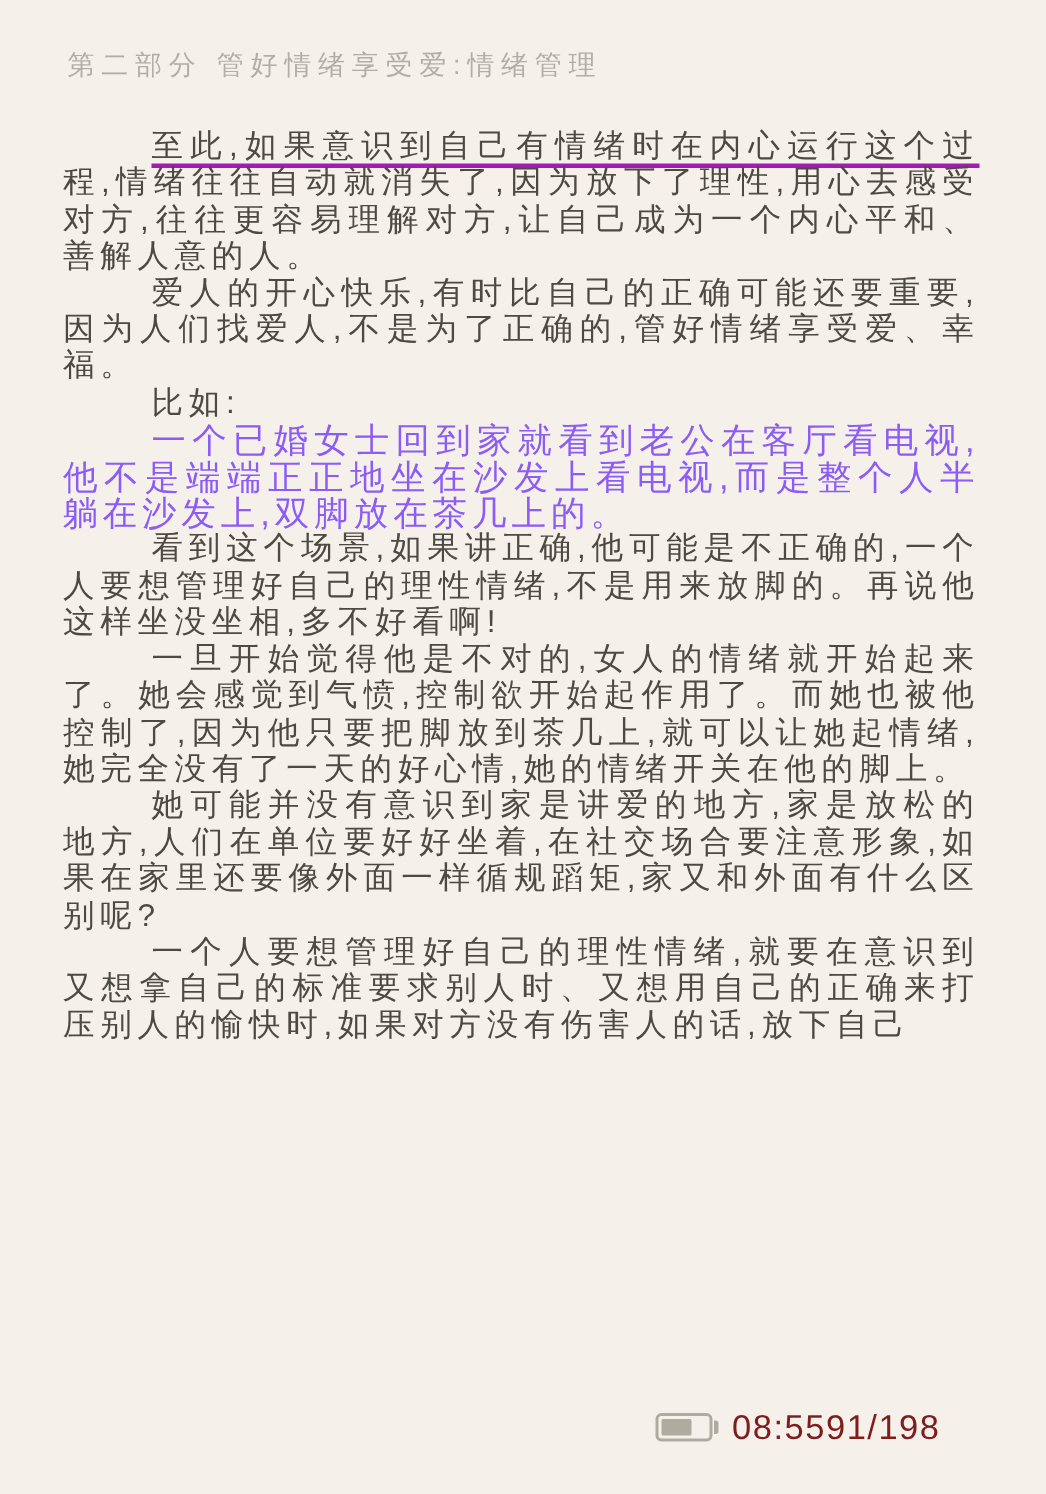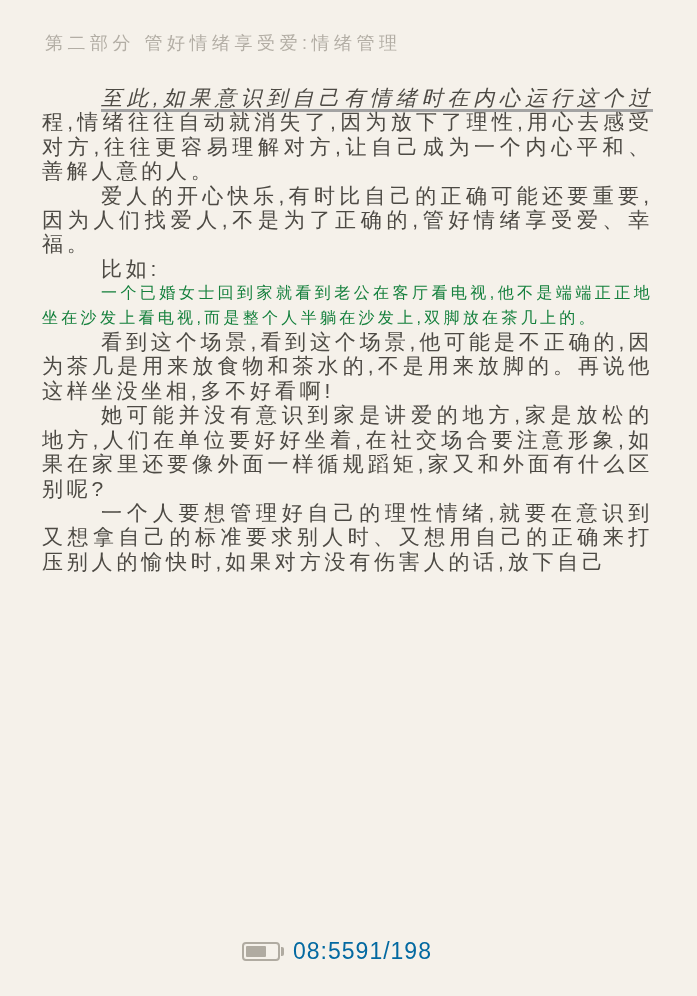--- a/index.html
+++ b/index.html
@@ -18,28 +18,28 @@
     color:#b3aea5;white-space:nowrap;
   }
   .content{
     position:absolute;left:42px;top:86px;width:611px;
     color:#4d4a44;
     font-size:21px;line-height:24.4px;letter-spacing:3.8px;
     text-align:justify;text-justify:inter-ideograph;
   }
   .content p{margin:0;text-indent:59px;}
   .content p.red{
-    color:#15803d;
-    font-size:16px;letter-spacing:3.3px;
+    color:#8b5cf6;
+    font-size:23px;letter-spacing:3.3px;
   }
-  .u{border-bottom:3px solid #a3a3a3;font-style:italic;}
+  .u{border-bottom:3px solid #a21caf;}
   .footer{
     position:absolute;left:47px;right:45px;top:936px;height:30px;
-    display:flex;justify-content:center;align-items:center;
-    color:#0369a1;font-size:23px;letter-spacing:1px;
+    display:flex;justify-content:flex-end;align-items:center;
+    color:#7f1d1d;font-size:23px;letter-spacing:1px;
   }
   .footer-left{display:flex;align-items:center;gap:13px;}
   .battery{
     position:relative;width:34px;height:15px;
     border:2px solid #b0aba1;border-radius:4px;
     background:transparent;flex:0 0 auto;
   }
   .battery-fill{
     position:absolute;left:2px;top:2px;bottom:2px;
     background:#b0aba1;border-radius:1px;width:60%;
@@ -54,21 +54,22 @@
 
 <div class="screen">
 
   <div class="chapter">第二部分  管好情绪享受爱:情绪管理</div>
 
   <div class="content">
       <p><span class="u">至此,如果意识到自己有情绪时在内心运行这个过</span><span>程,情绪往往自动就消失了,因为放下了理性,用心去感受对方,往往更容易理解对方,让自己成为一个内心平和、善解人意的人。</span></p>
       <p><span>爱人的开心快乐,有时比自己的正确可能还要重要,因为人们找爱人,不是为了正确的,管好情绪享受爱、幸福。</span></p>
       <p><span>比如:</span></p>
       <p class="red"><span>一个已婚女士回到家就看到老公在客厅看电视,他不是端端正正地坐在沙发上看电视,而是整个人半躺在沙发上,双脚放在茶几上的。</span></p>
-      <p><span>看到这个场景,看到这个场景,他可能是不正确的,因为茶几是用来放食物和茶水的,不是用来放脚的。再说他这样坐没坐相,多不好看啊!</span></p>
+      <p><span>看到这个场景,如果讲正确,他可能是不正确的,一个人要想管理好自己的理性情绪,不是用来放脚的。再说他这样坐没坐相,多不好看啊!</span></p>
+      <p><span>一旦开始觉得他是不对的,女人的情绪就开始起来了。她会感觉到气愤,控制欲开始起作用了。而她也被他控制了,因为他只要把脚放到茶几上,就可以让她起情绪,她完全没有了一天的好心情,她的情绪开关在他的脚上。</span></p>
       <p><span>她可能并没有意识到家是讲爱的地方,家是放松的地方,人们在单位要好好坐着,在社交场合要注意形象,如果在家里还要像外面一样循规蹈矩,家又和外面有什么区别呢?</span></p>
       <p><span>一个人要想管理好自己的理性情绪,就要在意识到又想拿自己的标准要求别人时、又想用自己的正确来打压别人的愉快时,如果对方没有伤害人的话,放下自己</span></p>
     </div>
 
   <div class="footer">
     <div class="footer-left">
       <span class="battery">
         <span class="battery-fill" style="width: 60%;"></span>
         <span class="battery-nub"></span>
       </span>

